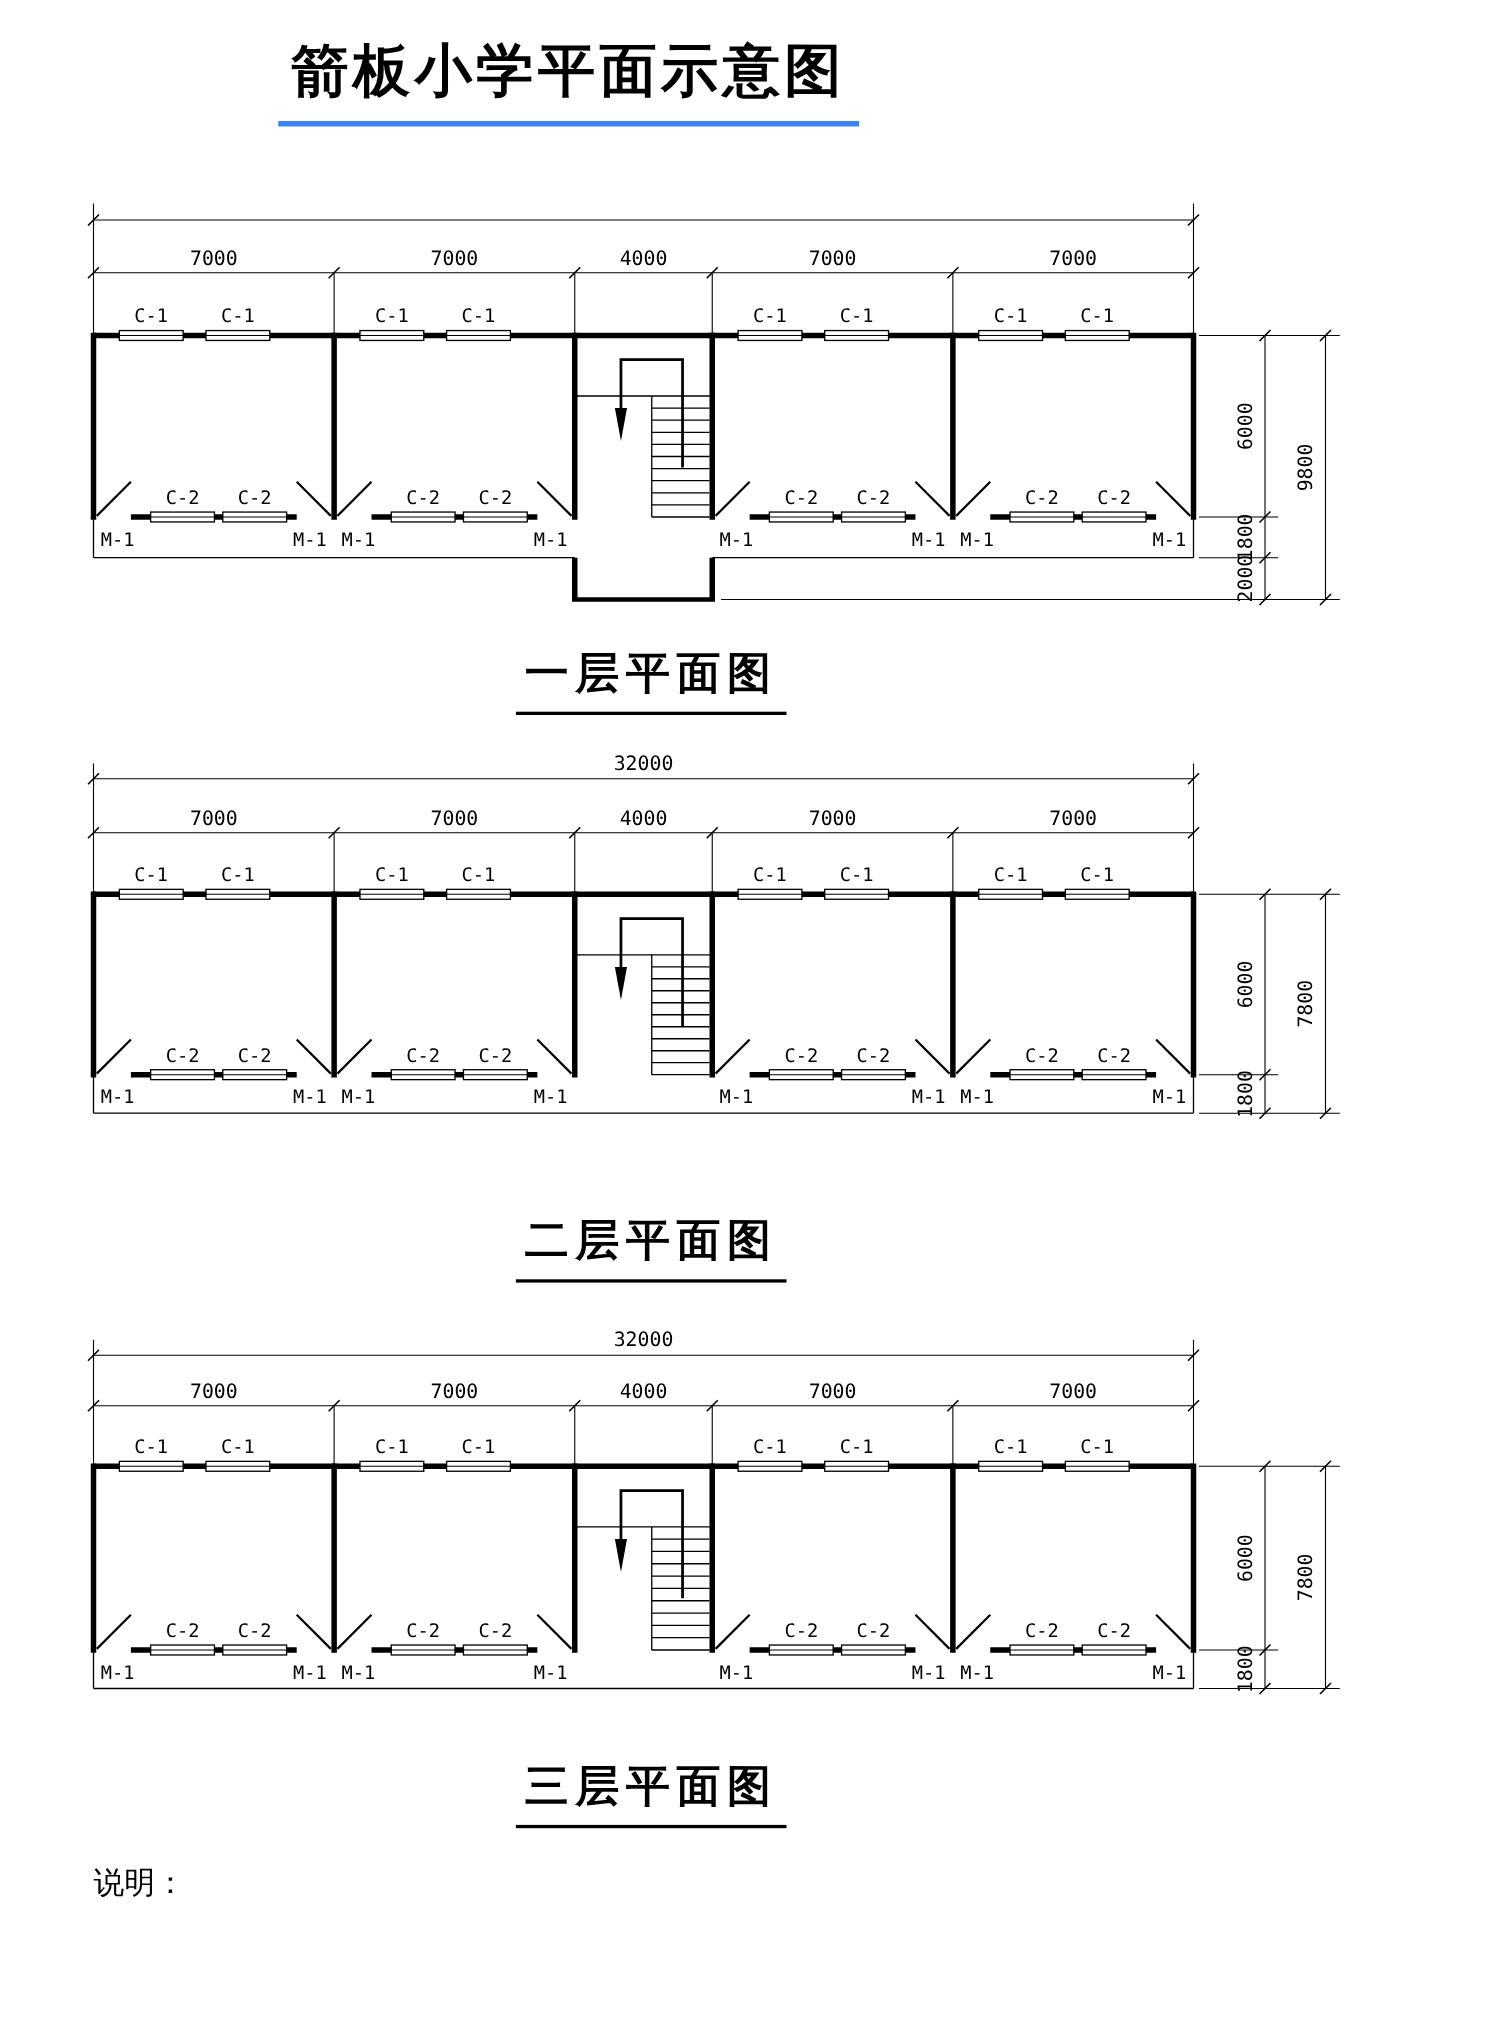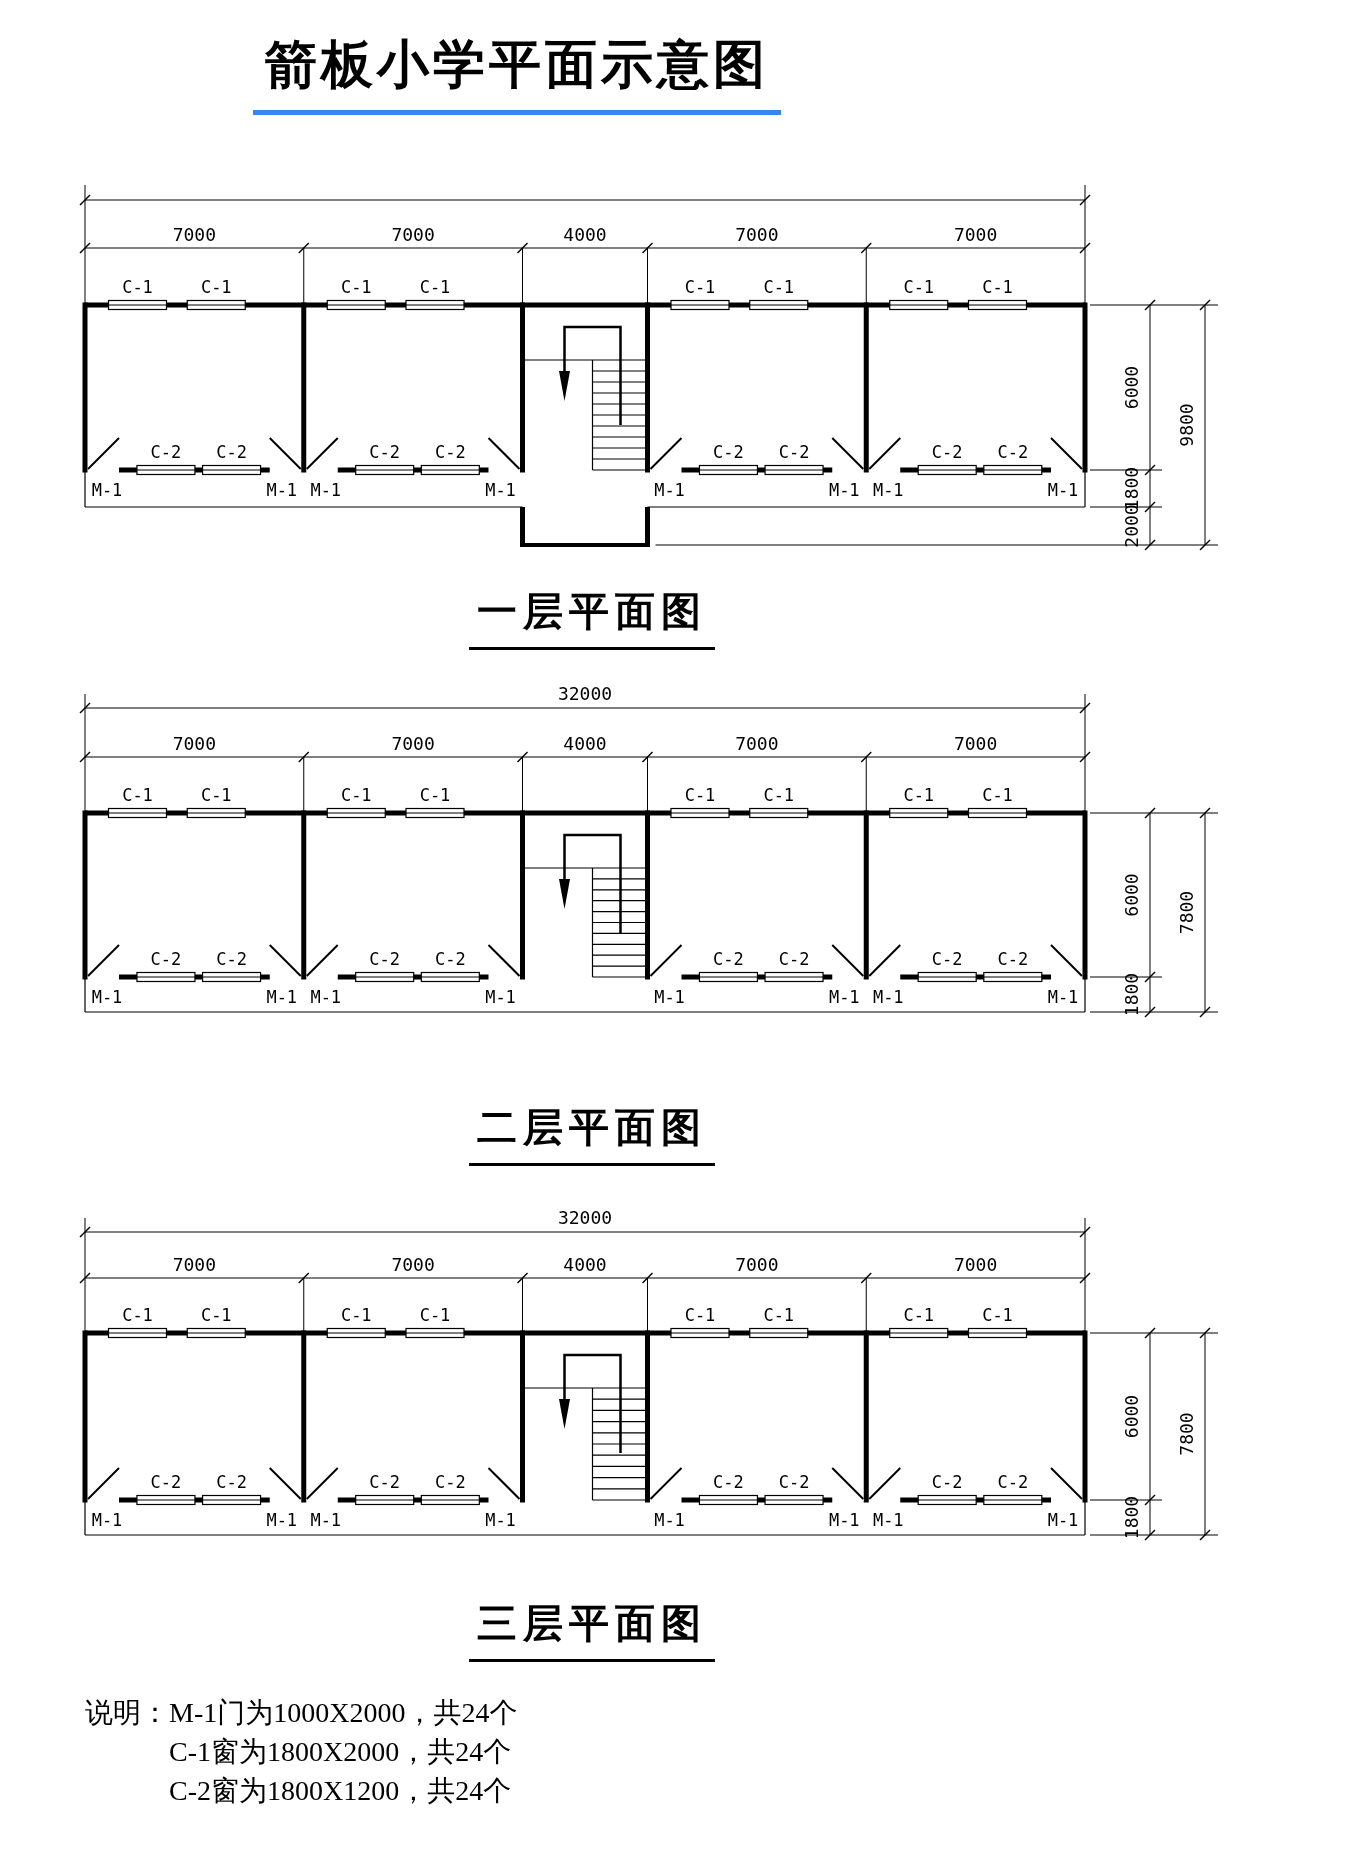--- a/index.html
+++ b/index.html
@@ -467,19 +467,14 @@
     </svg>
 
   <div class="main-title">箭板小学平面示意图</div>
 
   <div class="section-title" id="title-f2">二层平面图</div>
   <div class="section-title" id="title-f1">一层平面图</div>
   <div class="section-title" id="title-f3">三层平面图</div>
 
   <div class="notes">
     <span class="prefix">说明：</span>
-    <div>
-      <div class="note-line">M-1门为1000X2000，共24个</div>
-      <div class="note-line">C-1窗为1800X2000，共24个</div>
-      <div class="note-line">C-2窗为1800X1200，共24个</div>
-    </div>
   </div>
 </div>
 
 </body></html>

